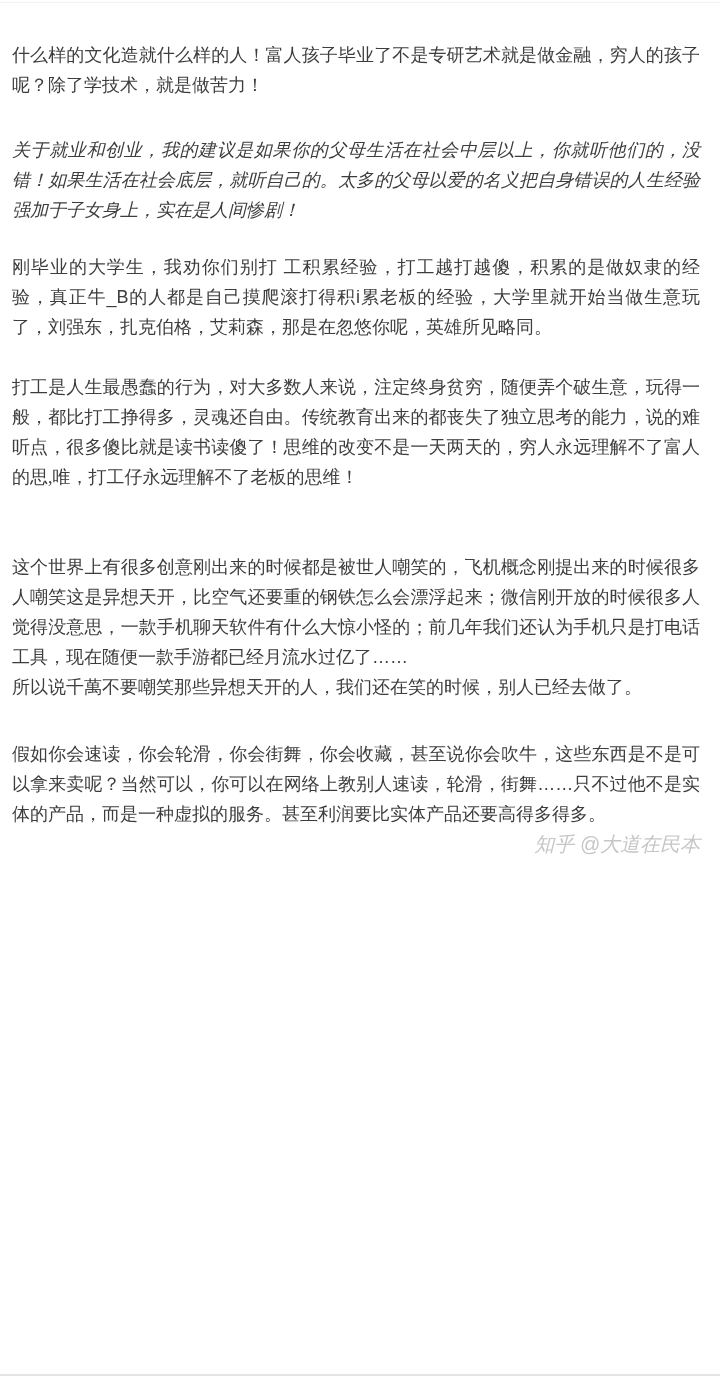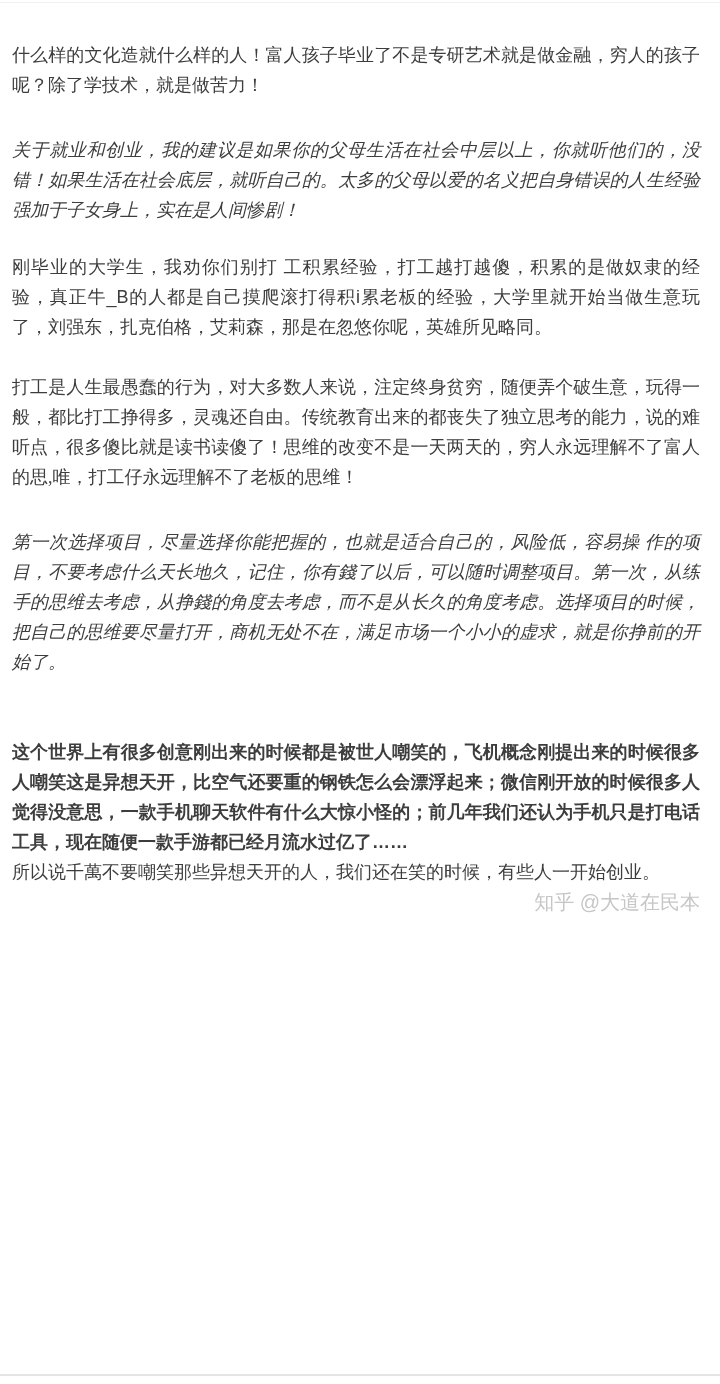--- a/index.html
+++ b/index.html
@@ -30,51 +30,52 @@
     text-align: justify;
   }
   .article p {
     margin: 0;
     word-break: break-all;
   }
   .p-gap-35 { margin-top: 35px !important; font-style: italic; }
   .p-gap-27 { margin-top: 27px !important; }
   .p-gap-30 { margin-top: 30px !important; font-family: Liberation Serif, serif; }
   .p-gap-32 { margin-top: 32px !important; }
-  .p-gap-60 { margin-top: 60px !important; font-weight: bold; }
+  .p-gap-60 { margin-top: 60px !important; }
   .p-gap-0  { margin-top: 0 !important; }
   .p-gap-53 { margin-top: 53px !important; }
   .p-gap-37 { margin-top: 37px !important; }
   .watermark {
     margin-top: 2px;
     padding-right: 20px;
     text-align: right;
     color: #c6c6c6;
     font-size: 20px;
     line-height: 26px;
+    font-style: italic;
   }
   .bottom-divider {
     position: absolute;
     top: 1374px;
     left: 0;
     right: 0;
     height: 2px;
     background: #e2e4e6;
   }
 </style>
 </head>
 <body>
 
 <div class="top-divider"></div>
 
 <div class="article">
   <p>什么样的文化造就什么样的人！富人孩子毕业了不是专研艺术就是做金融，穷人的孩子呢？除了学技术，就是做苦力！</p>
   <p class="p-gap-35">关于就业和创业，我的建议是如果你的父母生活在社会中层以上，你就听他们的，没错！如果生活在社会底层，就听自己的。太多的父母以爱的名义把自身错误的人生经验强加于子女身上，实在是人间惨剧！</p>
   <p class="p-gap-27">刚毕业的大学生，我劝你们别打 工积累经验，打工越打越傻，积累的是做奴隶的经验，真正牛_B的人都是自己摸爬滚打得积i累老板的经验，大学里就开始当做生意玩了，刘强东，扎克伯格，艾莉森，那是在忽悠你呢，英雄所见略同。</p>
   <p class="p-gap-30">打工是人生最愚蠢的行为，对大多数人来说，注定终身贫穷，随便弄个破生意，玩得一般，都比打工挣得多，灵魂还自由。传统教育出来的都丧失了独立思考的能力，说的难听点，很多傻比就是读书读傻了！思维的改变不是一天两天的，穷人永远理解不了富人的思,唯，打工仔永远理解不了老板的思维！</p>
-  <p class="p-gap-35">第一次选择项目，尽量选择你能把握的，也就是适合自己的，风险低，容易操 作的项目，不要考虑什么天长地久，记住，你有錢了以后，可以随时调整项目。第一次，从练手的思维去考虑，从挣錢的角度去考虑，而不是从长久的角度考虑。选择项目的时候，把自己的思维要尽量打开，商机无处不在，满足市场一个小小的虚求，就是你挣前的开始了。</p>
   <p class="p-gap-60">这个世界上有很多创意刚出来的时候都是被世人嘲笑的，飞机概念刚提出来的时候很多人嘲笑这是异想天开，比空气还要重的钢铁怎么会漂浮起来；微信刚开放的时候很多人觉得没意思，一款手机聊天软件有什么大惊小怪的；前几年我们还认为手机只是打电话工具，现在随便一款手游都已经月流水过亿了……</p>
-  <p class="p-gap-0">所以说千萬不要嘲笑那些异想天开的人，我们还在笑的时候，有些人一开始创业。</p>
+  <p class="p-gap-0">所以说千萬不要嘲笑那些异想天开的人，我们还在笑的时候，别人已经去做了。</p>
+  <p class="p-gap-37">假如你会速读，你会轮滑，你会街舞，你会收藏，甚至说你会吹牛，这些东西是不是可以拿来卖呢？当然可以，你可以在网络上教别人速读，轮滑，街舞……只不过他不是实体的产品，而是一种虚拟的服务。甚至利润要比实体产品还要高得多得多。</p>
 </div>
 
 <div class="watermark">知乎 @大道在民本</div>
 
 <div class="bottom-divider"></div>
 
 </body></html>

